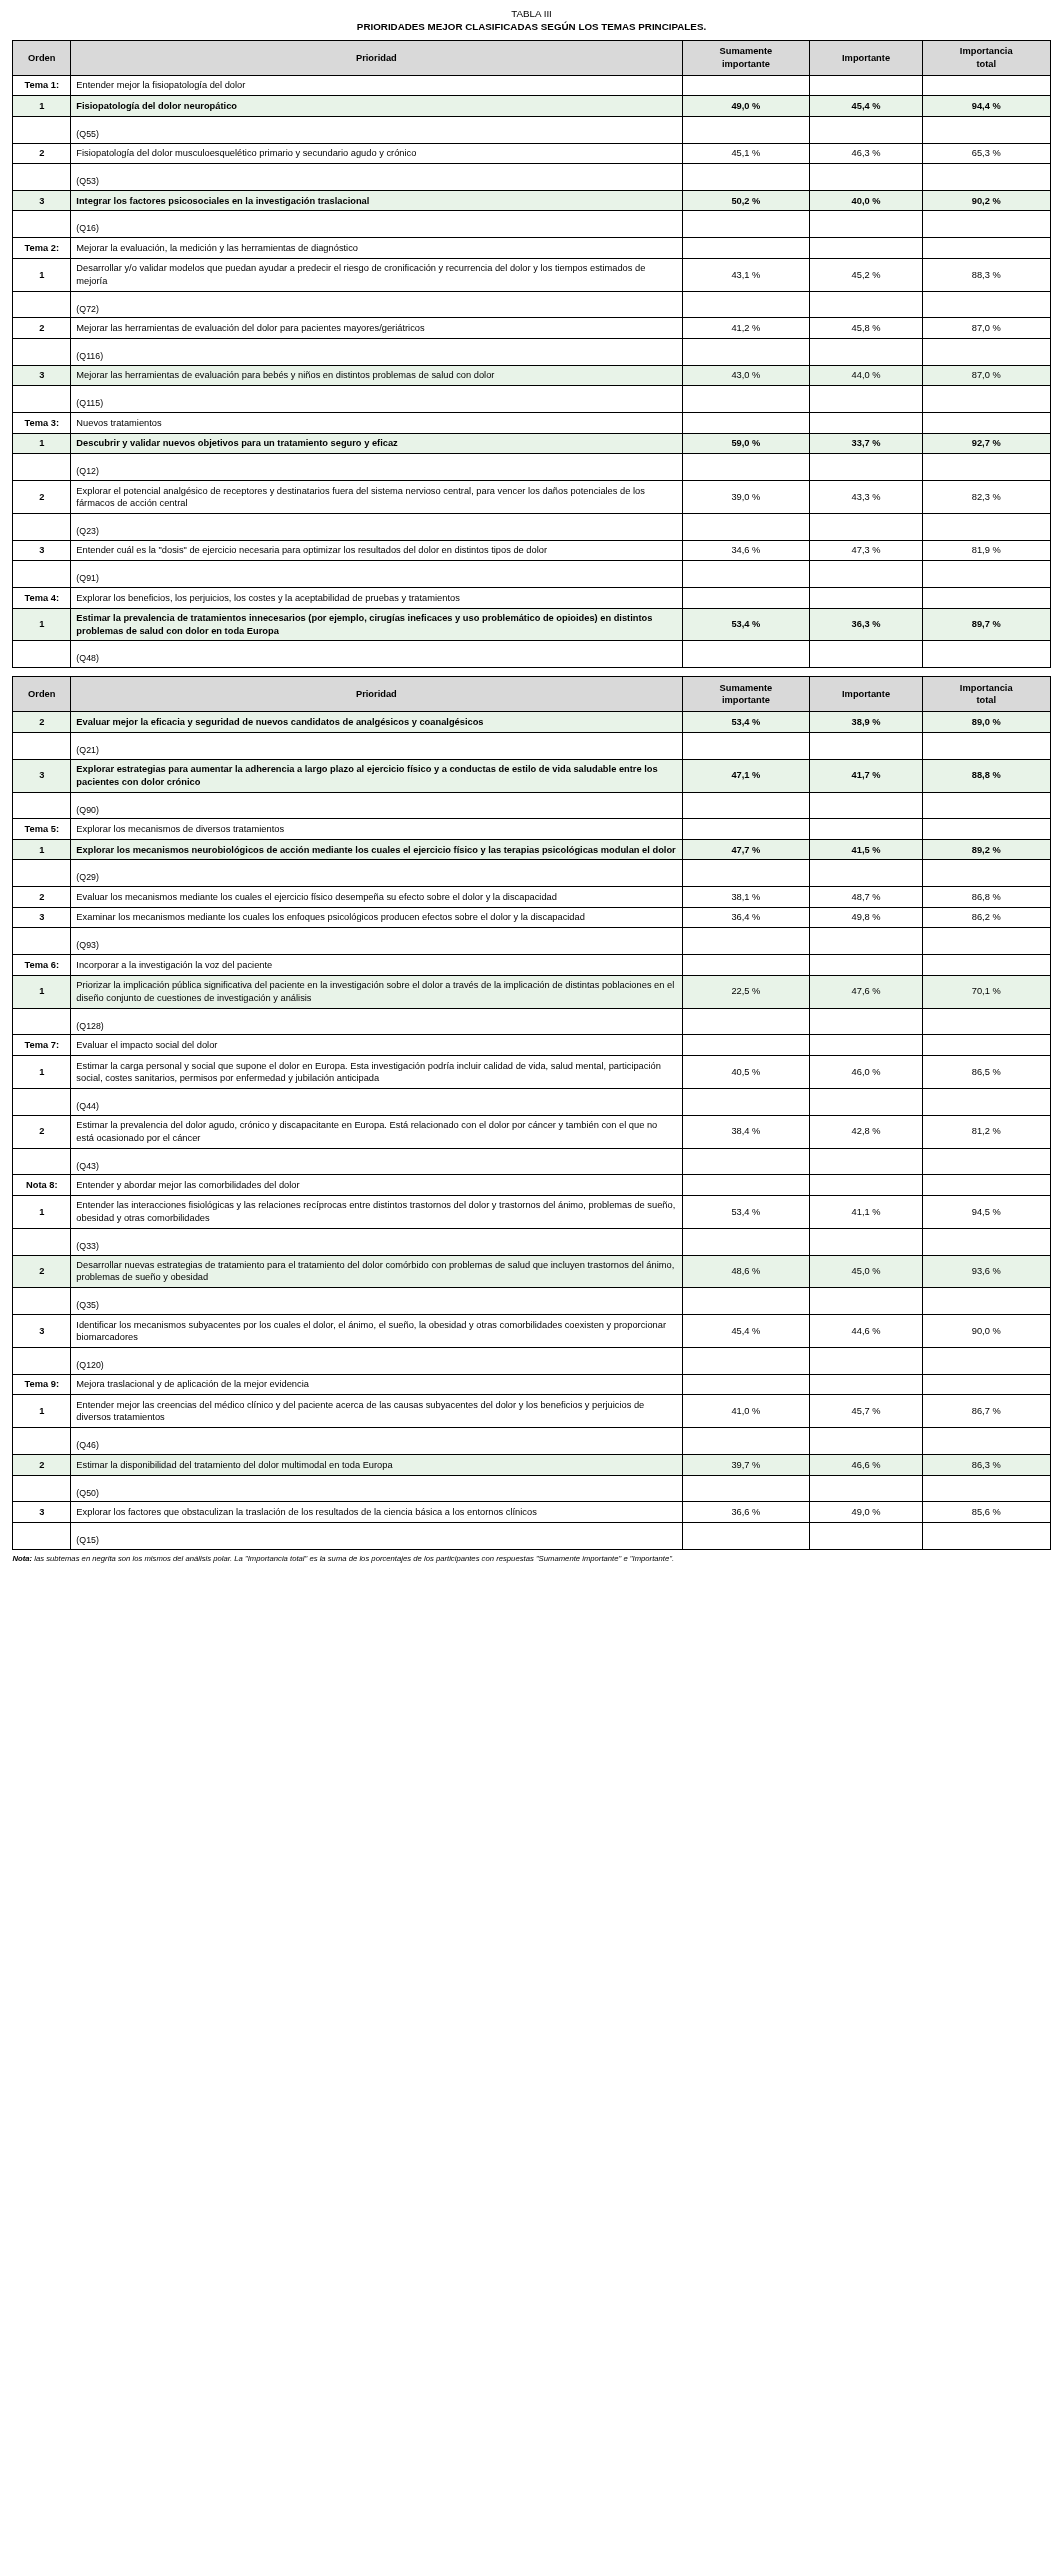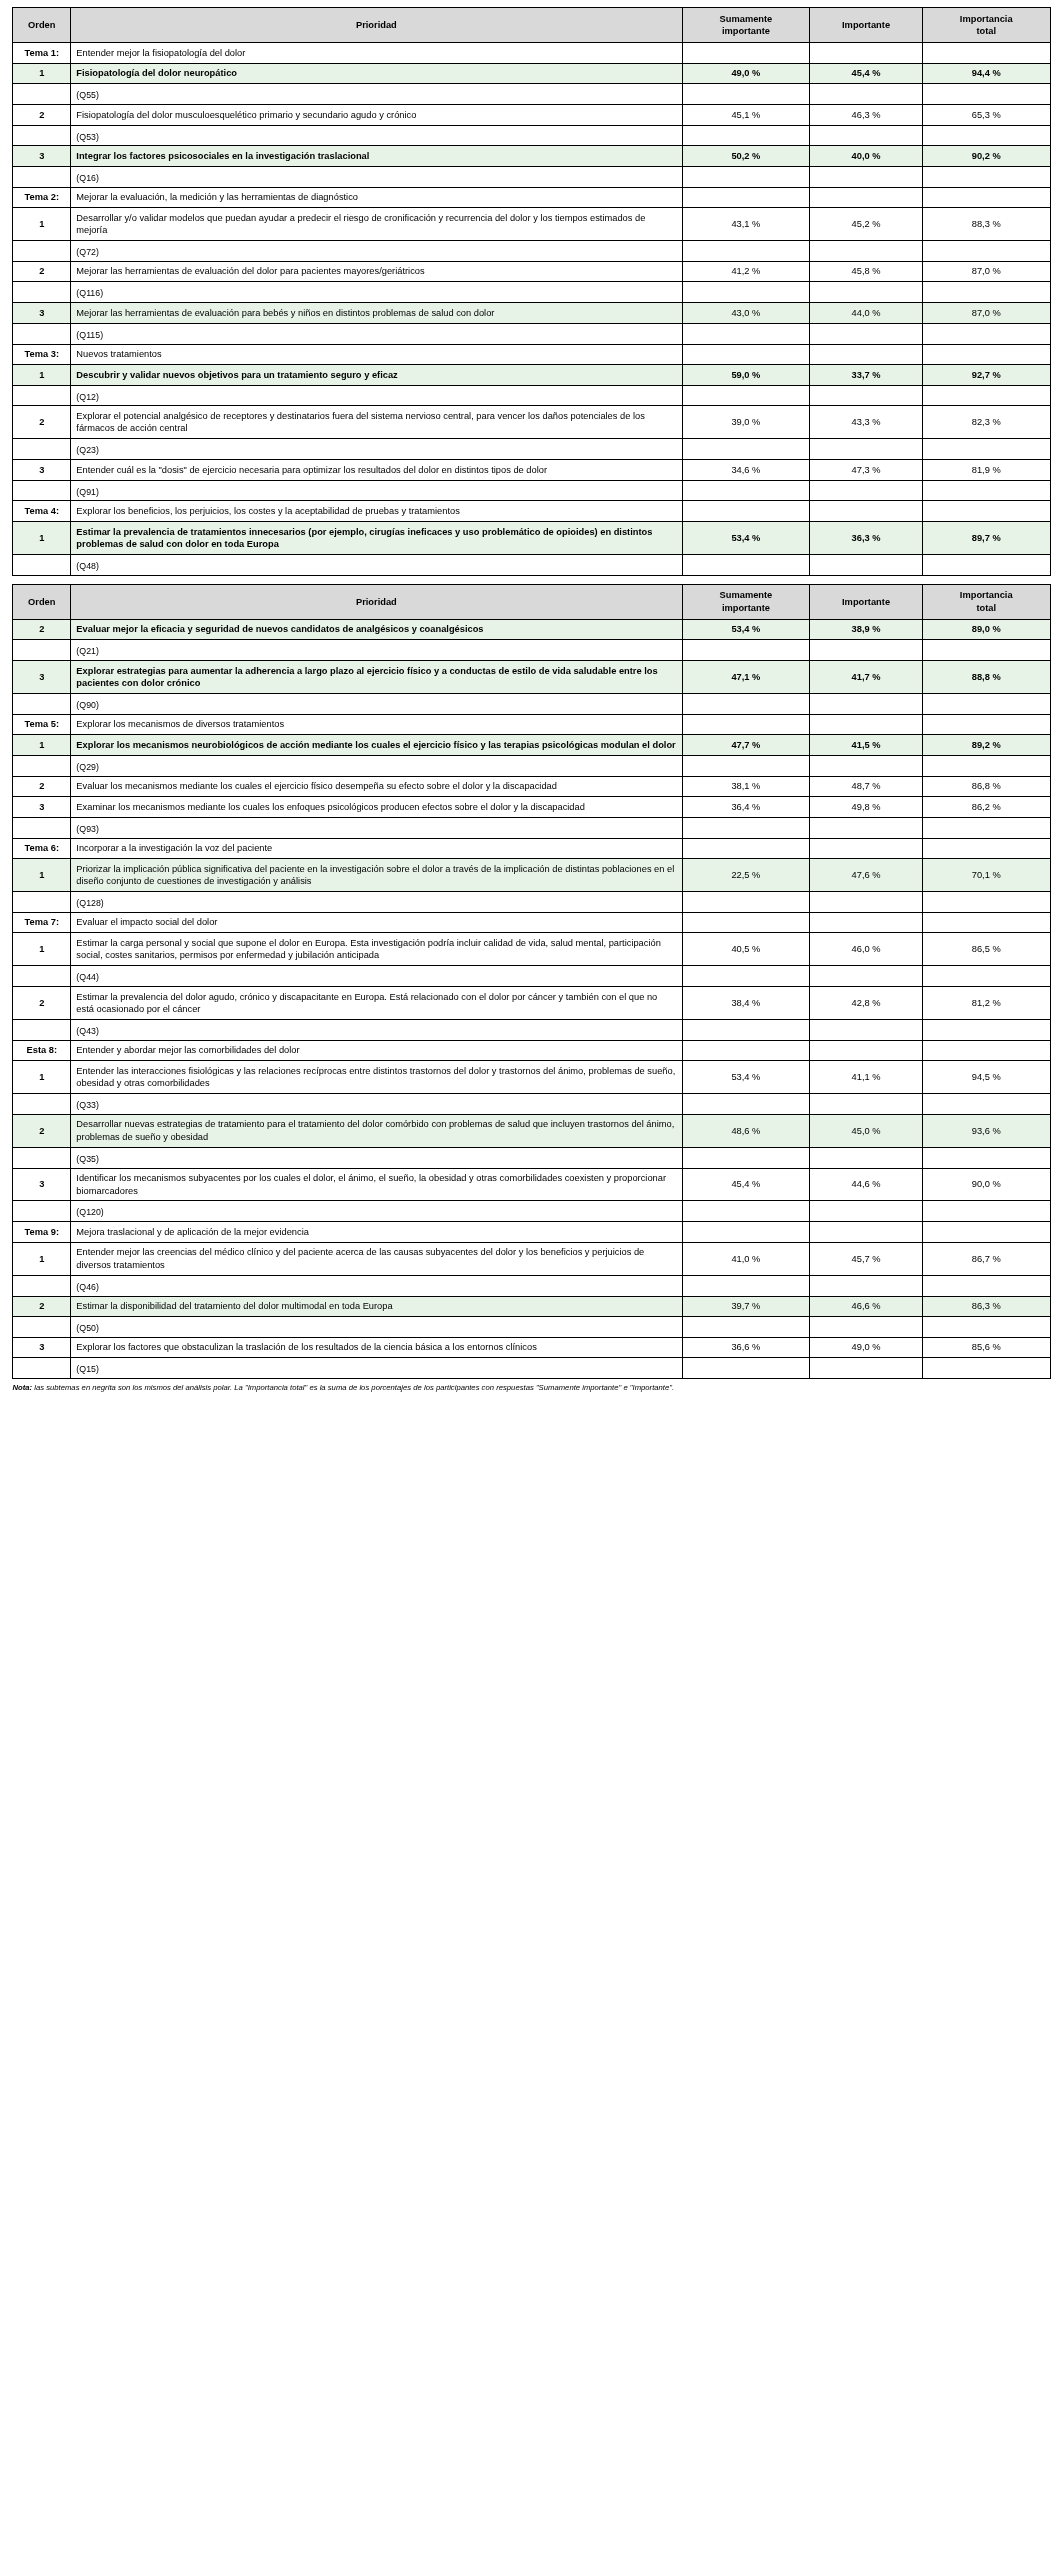--- a/index.html
+++ b/index.html
@@ -69,21 +69,21 @@
   td.num {
     text-align: center;
     white-space: nowrap;
   }
   tr.shaded > td { background: #e8f3e8; }
   .b { font-weight: bold; }
 
   td.qcode {
     text-align: left;
     font-size: 8.8px;
-    padding-top: 6px;
+    padding-top: 12px;
     padding-bottom: 2.1px;
   }
   tr.qrow > td { height: 10.3px; }
   tr.qrow > td.qcode { padding-left: 5.2px; }
 
   tr.themerow td.themelabel { text-align: center; font-weight: bold; }
   tr.themerow td.themetext { font-weight: normal; }
 
   .spacer { height: 8.2px; }
 
@@ -93,20 +93,24 @@
     margin-top: 4.1px;
     font-style: italic;
   }
   .note b { font-style: italic; text-align: right; }
 </style>
 </head>
 <body>
 
 <div class="page">
 
+  <div class="title-block">
+    <div class="title-line1">TABLA III</div>
+    <div class="title-line2">PRIORIDADES MEJOR CLASIFICADAS SEGÚN LOS TEMAS PRINCIPALES.</div>
+  </div>
 
   <table class="tbl">
     <colgroup>
       <col class="c-orden">
         <col class="c-prior">
         <col class="c-sum">
         <col class="c-imp">
         <col class="c-tot">
     </colgroup>
     <thead>
@@ -442,21 +446,21 @@
           <td class="num">81,2 %</td>
         </tr>
         <tr class="qrow">
           <td>&nbsp;</td>
           <td class="qcode">(Q43)</td>
           <td>&nbsp;</td>
           <td>&nbsp;</td>
           <td>&nbsp;</td>
         </tr>
         <tr class="themerow">
-          <td class="tema themelabel">Esta 8:</td>
+          <td class="tema themelabel">Nota 8:</td>
           <td class="prior themetext">Entender y abordar mejor las comorbilidades del dolor</td>
           <td class="num">&nbsp;</td>
           <td class="num">&nbsp;</td>
           <td class="num">&nbsp;</td>
         </tr>
         <tr class="datarow">
           <td class="orden">1</td>
           <td class="prior">Entender las interacciones fisiológicas y las relaciones recíprocas entre distintos trastornos del dolor y trastornos del ánimo, problemas de sueño, obesidad y otras comorbilidades</td>
           <td class="num">53,4 %</td>
           <td class="num">41,1 %</td>

